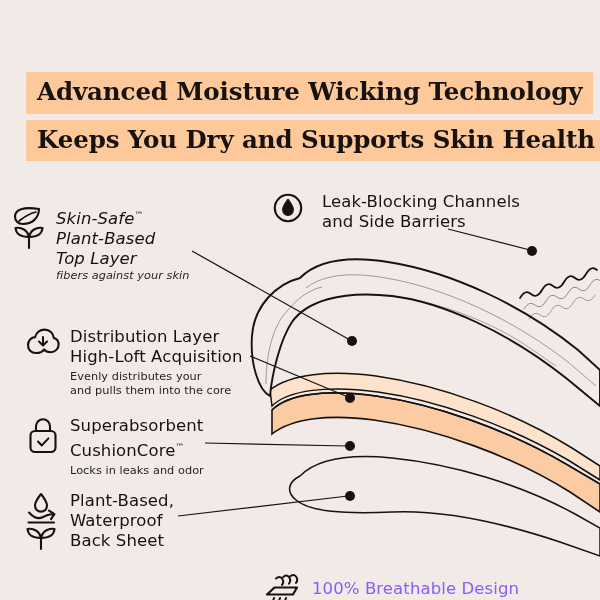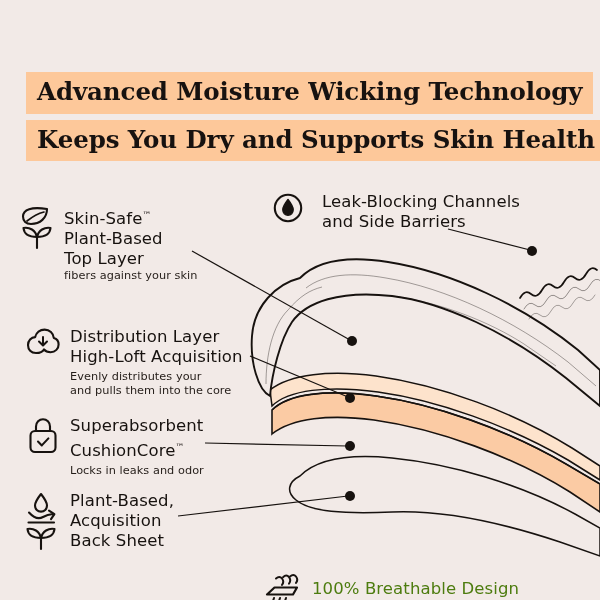--- a/index.html
+++ b/index.html
@@ -36,21 +36,21 @@
     letter-spacing:.1px;
   }
   .co-sub{
     font-size:11.3px;line-height:14px;color:#241d19;margin-top:3px;
     letter-spacing:.05px;
   }
   .tm{font-size:9px;vertical-align:super;letter-spacing:0;}
 
   .callout-inline{position:absolute;display:flex;align-items:center;}
   .callout-inline .co-icon{margin-right:9px;}
-  .ci-title{font-size:16.5px;line-height:20px;color:#4d7c0f;letter-spacing:.1px;}
+  .ci-title{font-size:16.5px;line-height:20px;color:#8b5cf6;letter-spacing:.1px;}
 
   svg.icon{display:block;}
   .leaders{position:absolute;left:0;top:0;pointer-events:none;}
 </style>
 </head>
 <body>
 
 <div id="stage">
 
   <div class="headline" style="top:28px;">
@@ -124,21 +124,21 @@
     <line x1="250" y1="312" x2="348" y2="353" stroke="#17120f" stroke-width="1.2"></line>
     <circle cx="350" cy="354" r="5" fill="#17120f"></circle>
 
     <line x1="205" y1="399" x2="348" y2="402" stroke="#17120f" stroke-width="1.2"></line>
     <circle cx="350" cy="402" r="5" fill="#17120f"></circle>
 
     <line x1="178" y1="472" x2="348" y2="452" stroke="#17120f" stroke-width="1.2"></line>
     <circle cx="350" cy="452" r="5" fill="#17120f"></circle>
   </svg>
 
-  <div class="callout" style="left:20px;top:160px;">
+  <div class="callout" style="left:12px;top:160px;font-style:italic;">
     <span class="co-icon">
       <svg class="icon" width="34" height="48" viewBox="0 0 34 48">
         <path d="M27 5 C 27 14, 20 20, 11 20 C 6 20, 3 17, 3 12.5 C 3 5.5, 11.5 2.5, 27 5 Z" fill="none" stroke="#17120f" stroke-width="2.1" stroke-linejoin="round"></path>
         <path d="M7 17 C 12 13, 18 9.5, 24 8" fill="none" stroke="#17120f" stroke-width="1.7" stroke-linecap="round"></path>
         <path d="M17 44 L 17 31" fill="none" stroke="#17120f" stroke-width="2.1" stroke-linecap="round"></path>
         <path d="M17 33 C 9 33, 4 30, 3.5 24 C 9.5 23, 15.5 26, 17 33 Z" fill="none" stroke="#17120f" stroke-width="2.1" stroke-linejoin="round"></path>
         <path d="M17 33 C 25 33, 30 30, 30.5 24 C 24.5 23, 18.5 26, 17 33 Z" fill="none" stroke="#17120f" stroke-width="2.1" stroke-linejoin="round"></path>
       </svg>
     </span>
     <span class="co-text">
@@ -191,21 +191,21 @@
         <path d="M5 21.5 C 10 27, 14.5 28.5, 19 26 C 23 23.8, 26 22.6, 29.5 23.4" fill="none" stroke="#17120f" stroke-width="2.1" stroke-linecap="round"></path>
         <path d="M25 19.6 L 30.4 23.2 L 27 28.2" fill="none" stroke="#17120f" stroke-width="2.1" stroke-linecap="round" stroke-linejoin="round"></path>
         <path d="M4.5 31.5 L 30 31.5" fill="none" stroke="#17120f" stroke-width="2.1" stroke-linecap="round"></path>
         <path d="M17 58 L 17 45" fill="none" stroke="#17120f" stroke-width="2.1" stroke-linecap="round"></path>
         <path d="M17 47 C 9 47, 4 44, 3.5 38 C 9.5 37, 15.5 40, 17 47 Z" fill="none" stroke="#17120f" stroke-width="2.1" stroke-linejoin="round"></path>
         <path d="M17 47 C 25 47, 30 44, 30.5 38 C 24.5 37, 18.5 40, 17 47 Z" fill="none" stroke="#17120f" stroke-width="2.1" stroke-linejoin="round"></path>
       </svg>
     </span>
     <span class="co-text">
       <div class="co-title"><span>Plant-Based,</span></div>
-      <div class="co-title"><span>Acquisition</span></div>
+      <div class="co-title"><span>Waterproof</span></div>
       <div class="co-title"><span>Back Sheet</span></div>
     </span>
   </div>
 
   <div class="callout" style="left:272px;top:148px;gap:9px;">
     <span class="co-icon" style="margin-right:9px;">
       <svg class="icon" width="32" height="32" viewBox="0 0 32 32">
         <circle cx="16" cy="16" r="13.2" fill="none" stroke="#17120f" stroke-width="2.1"></circle>
         <path d="M16 7.5 C 16 7.5, 10.8 14.2, 10.8 17.8 C 10.8 20.9, 13.1 23.2, 16 23.2
                  C 18.9 23.2, 21.2 20.9, 21.2 17.8 C 21.2 14.2, 16 7.5, 16 7.5 Z" fill="#17120f" stroke="#17120f" stroke-width="1.4" stroke-linejoin="round"></path>

